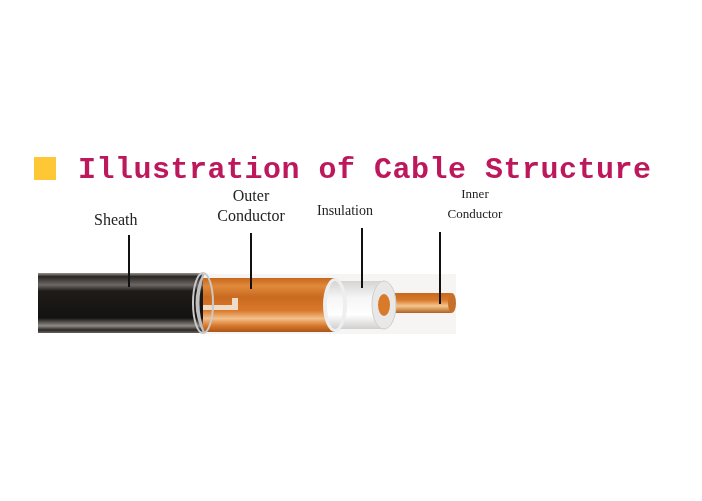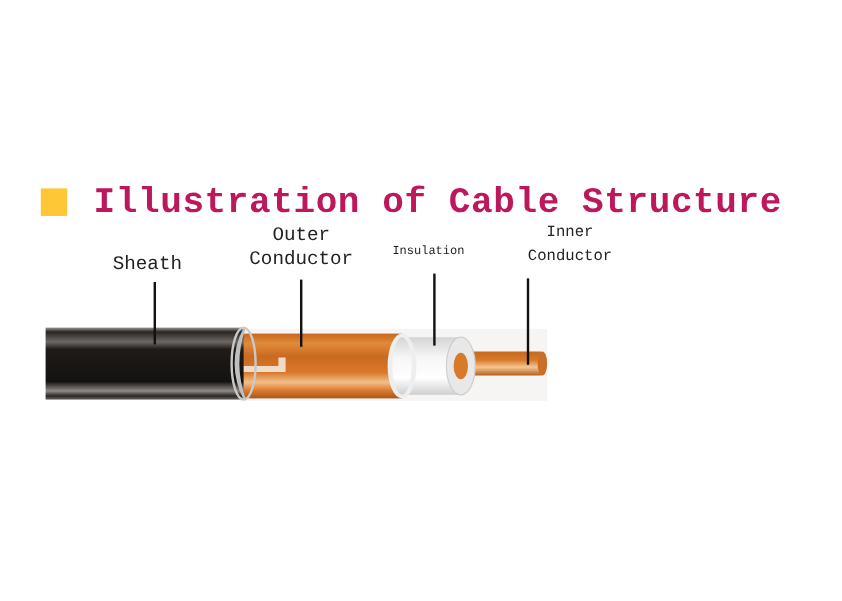--- a/index.html
+++ b/index.html
@@ -21,21 +21,21 @@
       left: 78px; top: 152px;
       font-family: "Liberation Mono", "DejaVu Sans Mono", monospace;
       font-weight: bold;
       font-size: 30px;
       letter-spacing: 0.5px;
       line-height: 36px;
       white-space: nowrap;
     }
     .label {
       position: absolute;
-      font-family: Liberation Mono, monospace;
+      font-family: Liberation Serif, serif;
       color: #222222;
       text-align: center;
       line-height: 20px;
       white-space: nowrap;
     }
     .leader {
       position: absolute;
       width: 2px;
       background: #111111;
     }
@@ -47,21 +47,21 @@
 <div class="legend-square"></div>
 <div class="title" style="color:#be185d;">Illustration of Cable Structure</div>
 
 <div class="label" style="left:94px; top:210px; font-size:16px;">Sheath</div>
 
 <div class="label" style="left:199px; top:186px; font-size:16px; width:104px;">
   <div>Outer</div>
   <div>Conductor</div>
 </div>
 
-<div class="label" style="left:327px; top:201px; font-size:10px;text-align:center;">Insulation</div>
+<div class="label" style="left:317px; top:201px; font-size:14px;text-align:center;">Insulation</div>
 
 <div class="label" style="left:423px; top:184px; font-size:13px; width:104px;">
   <div>Inner</div>
   <div>Conductor</div>
 </div>
 
 <svg class="cable" width="702" height="501" viewBox="0 0 702 501">
   <defs>
     <linearGradient id="gSheath" x1="0" y1="0" x2="0" y2="1">
       <stop offset="0" stop-color="#9a9590"></stop>

